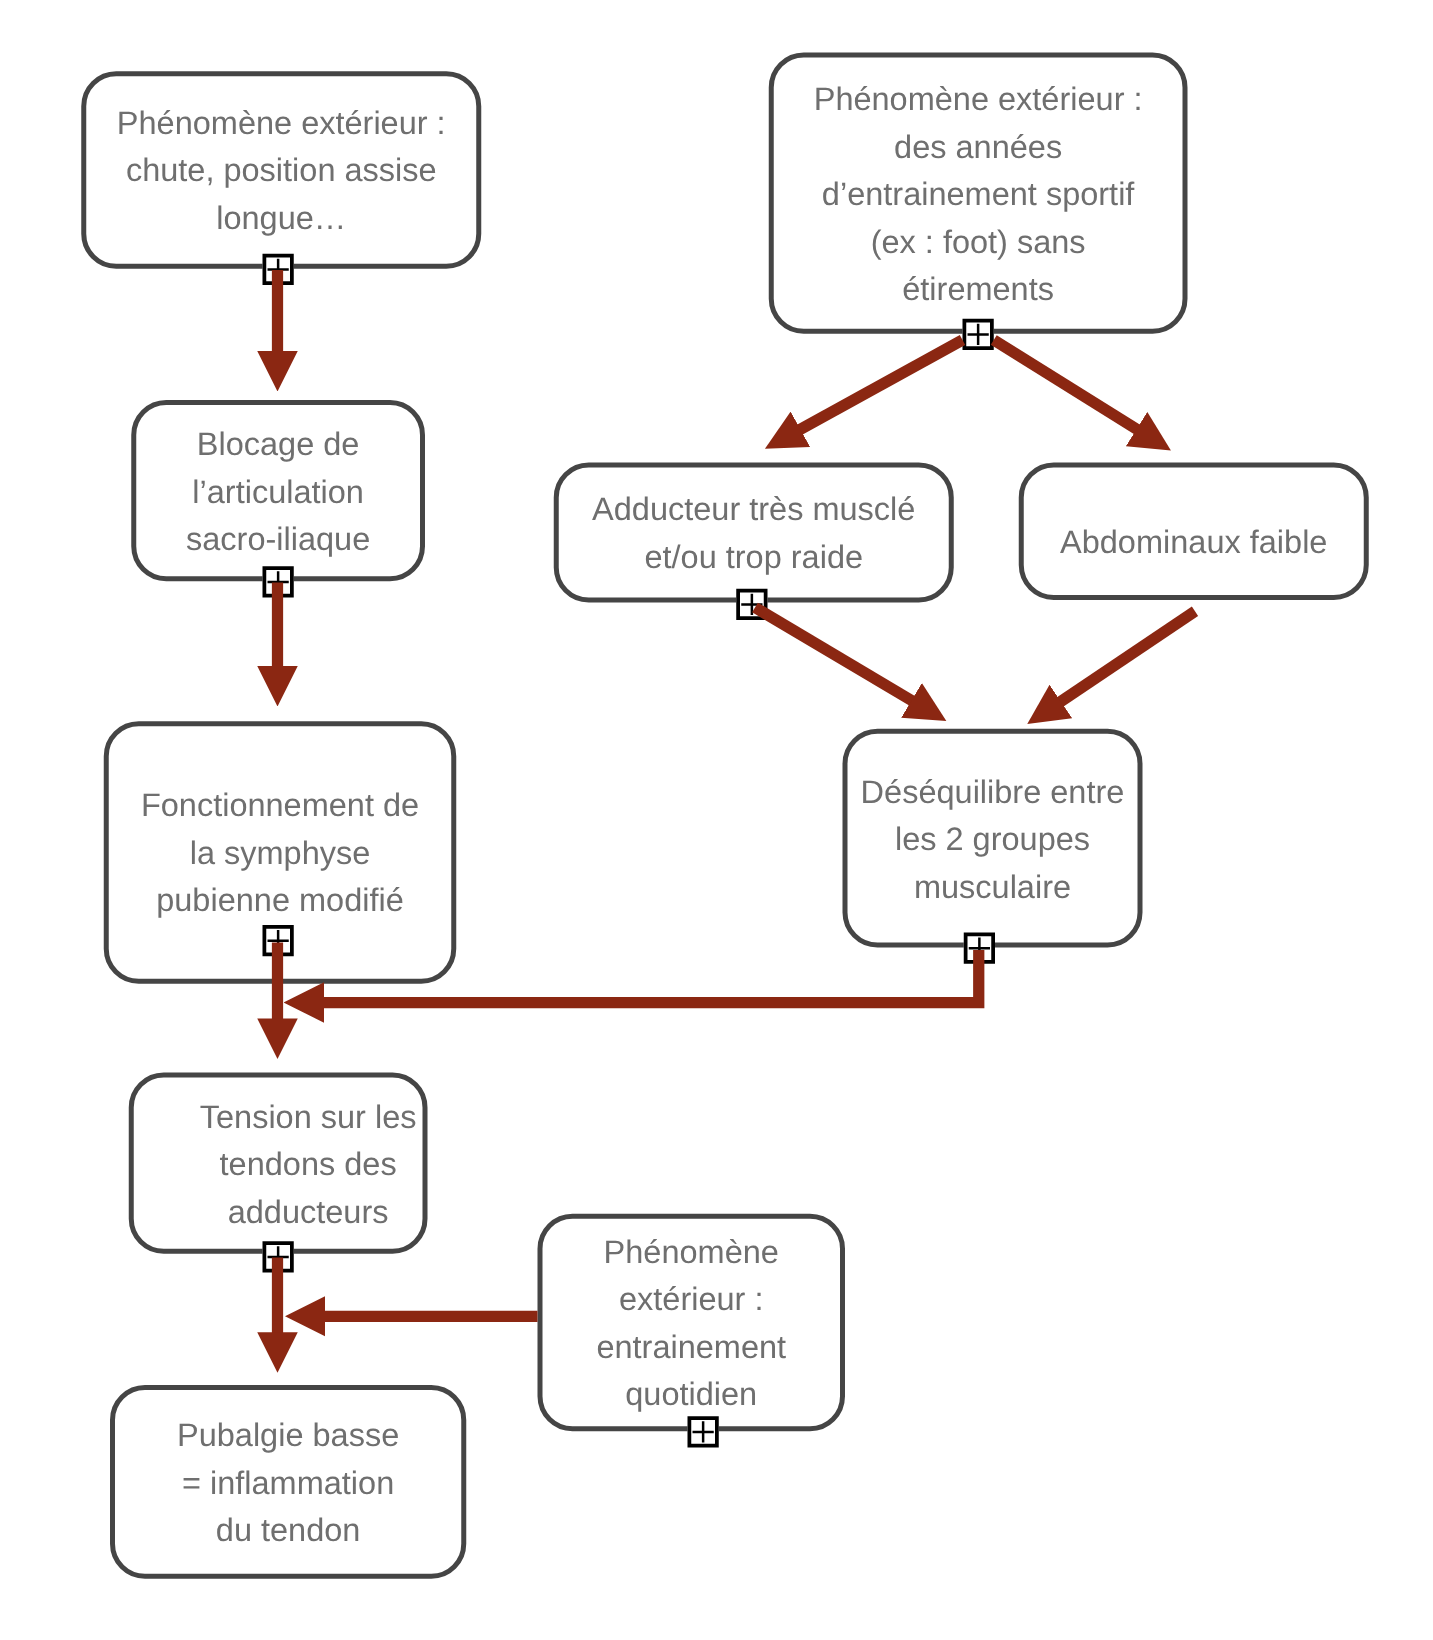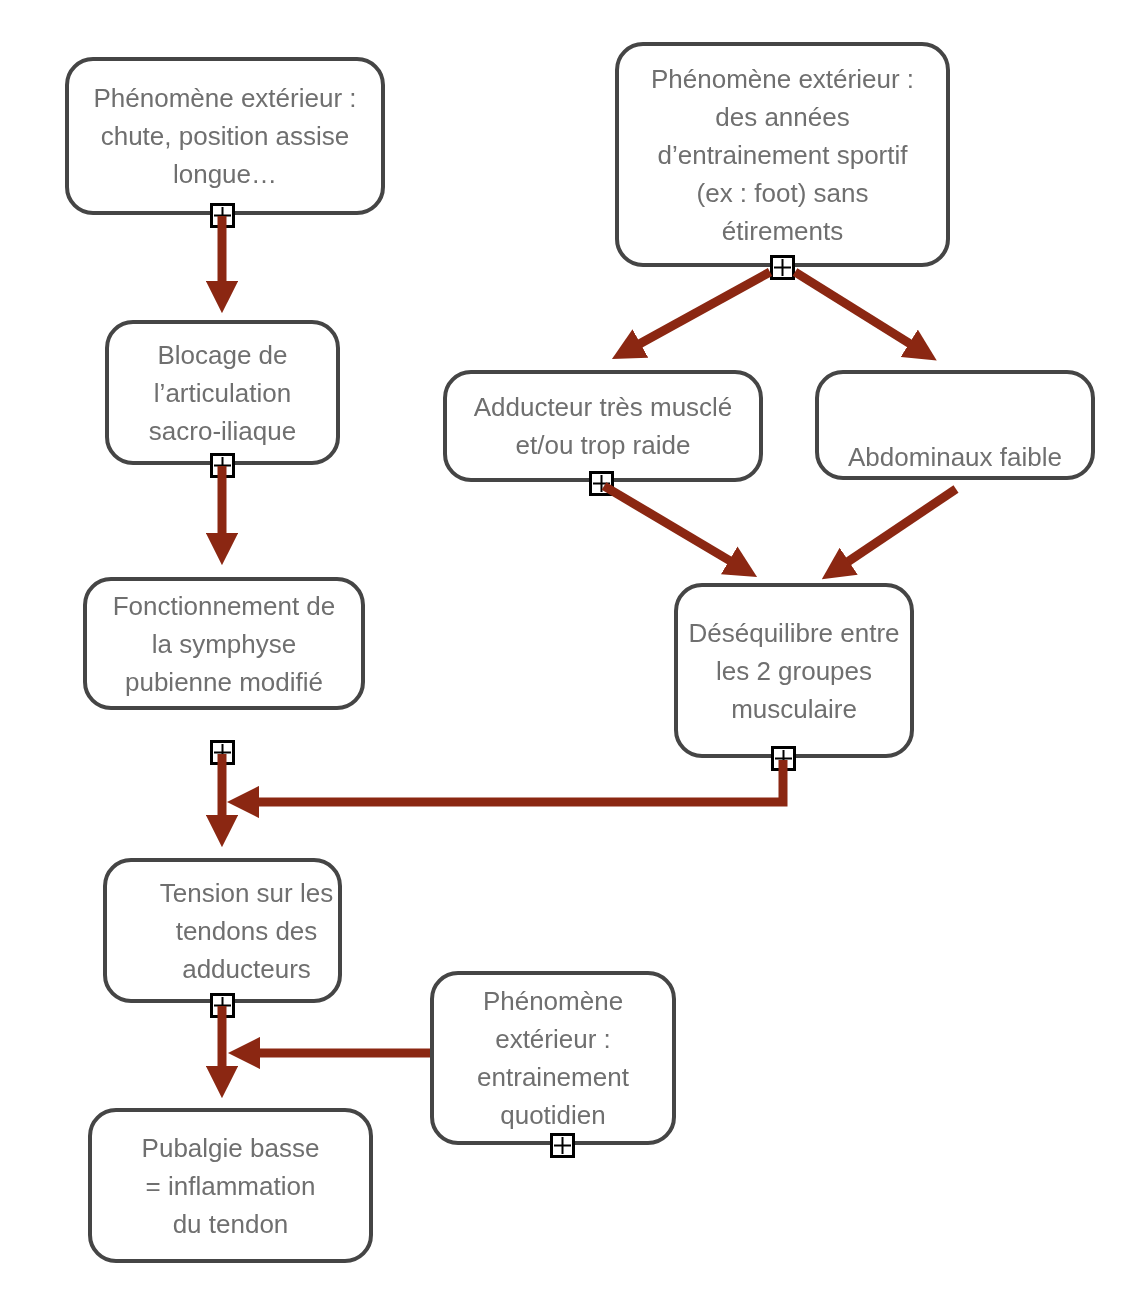--- a/index.html
+++ b/index.html
@@ -21,21 +21,21 @@
   .node{
     position:absolute;
     box-sizing:border-box;
     border:4px solid var(--box_border,#454545);
     border-radius:28px;
     background:#fff;
     display:flex;
     align-items:center;
     justify-content:center;
   }
-  .node.top-align{align-items:flex-end;padding-top:16px;}
+  .node.top-align{align-items:center;padding-top:16px;}
   .node .label{
     white-space:pre-line;
     text-align:center;
     color:var(--box_text,#6f6f6f);
     font-size:26px;
     line-height:38px;
     font-weight:400;
     width:100%;
   }
   .handle{
@@ -87,21 +87,21 @@
 
   <div class="node" style="left:443px;top:370px;width:320px;height:112px;">
     <div class="label">Adducteur très musclé
 et/ou trop raide</div>
   </div>
 
   <div class="node top-align" style="left:815px;top:370px;width:280px;height:110px;">
     <div class="label">Abdominaux faible</div>
   </div>
 
-  <div class="node" style="left:83px;top:577px;width:282px;height:133px;">
+  <div class="node" style="left:83px;top:577px;width:282px;height:210px;">
     <div class="label">Fonctionnement de
 la symphyse
 pubienne modifié</div>
   </div>
 
   <div class="node" style="left:653px;top:583px;width:240px;height:175px;margin-left:21px;">
     <div class="label">Déséquilibre entre
 les 2 groupes
 musculaire</div>
   </div>

